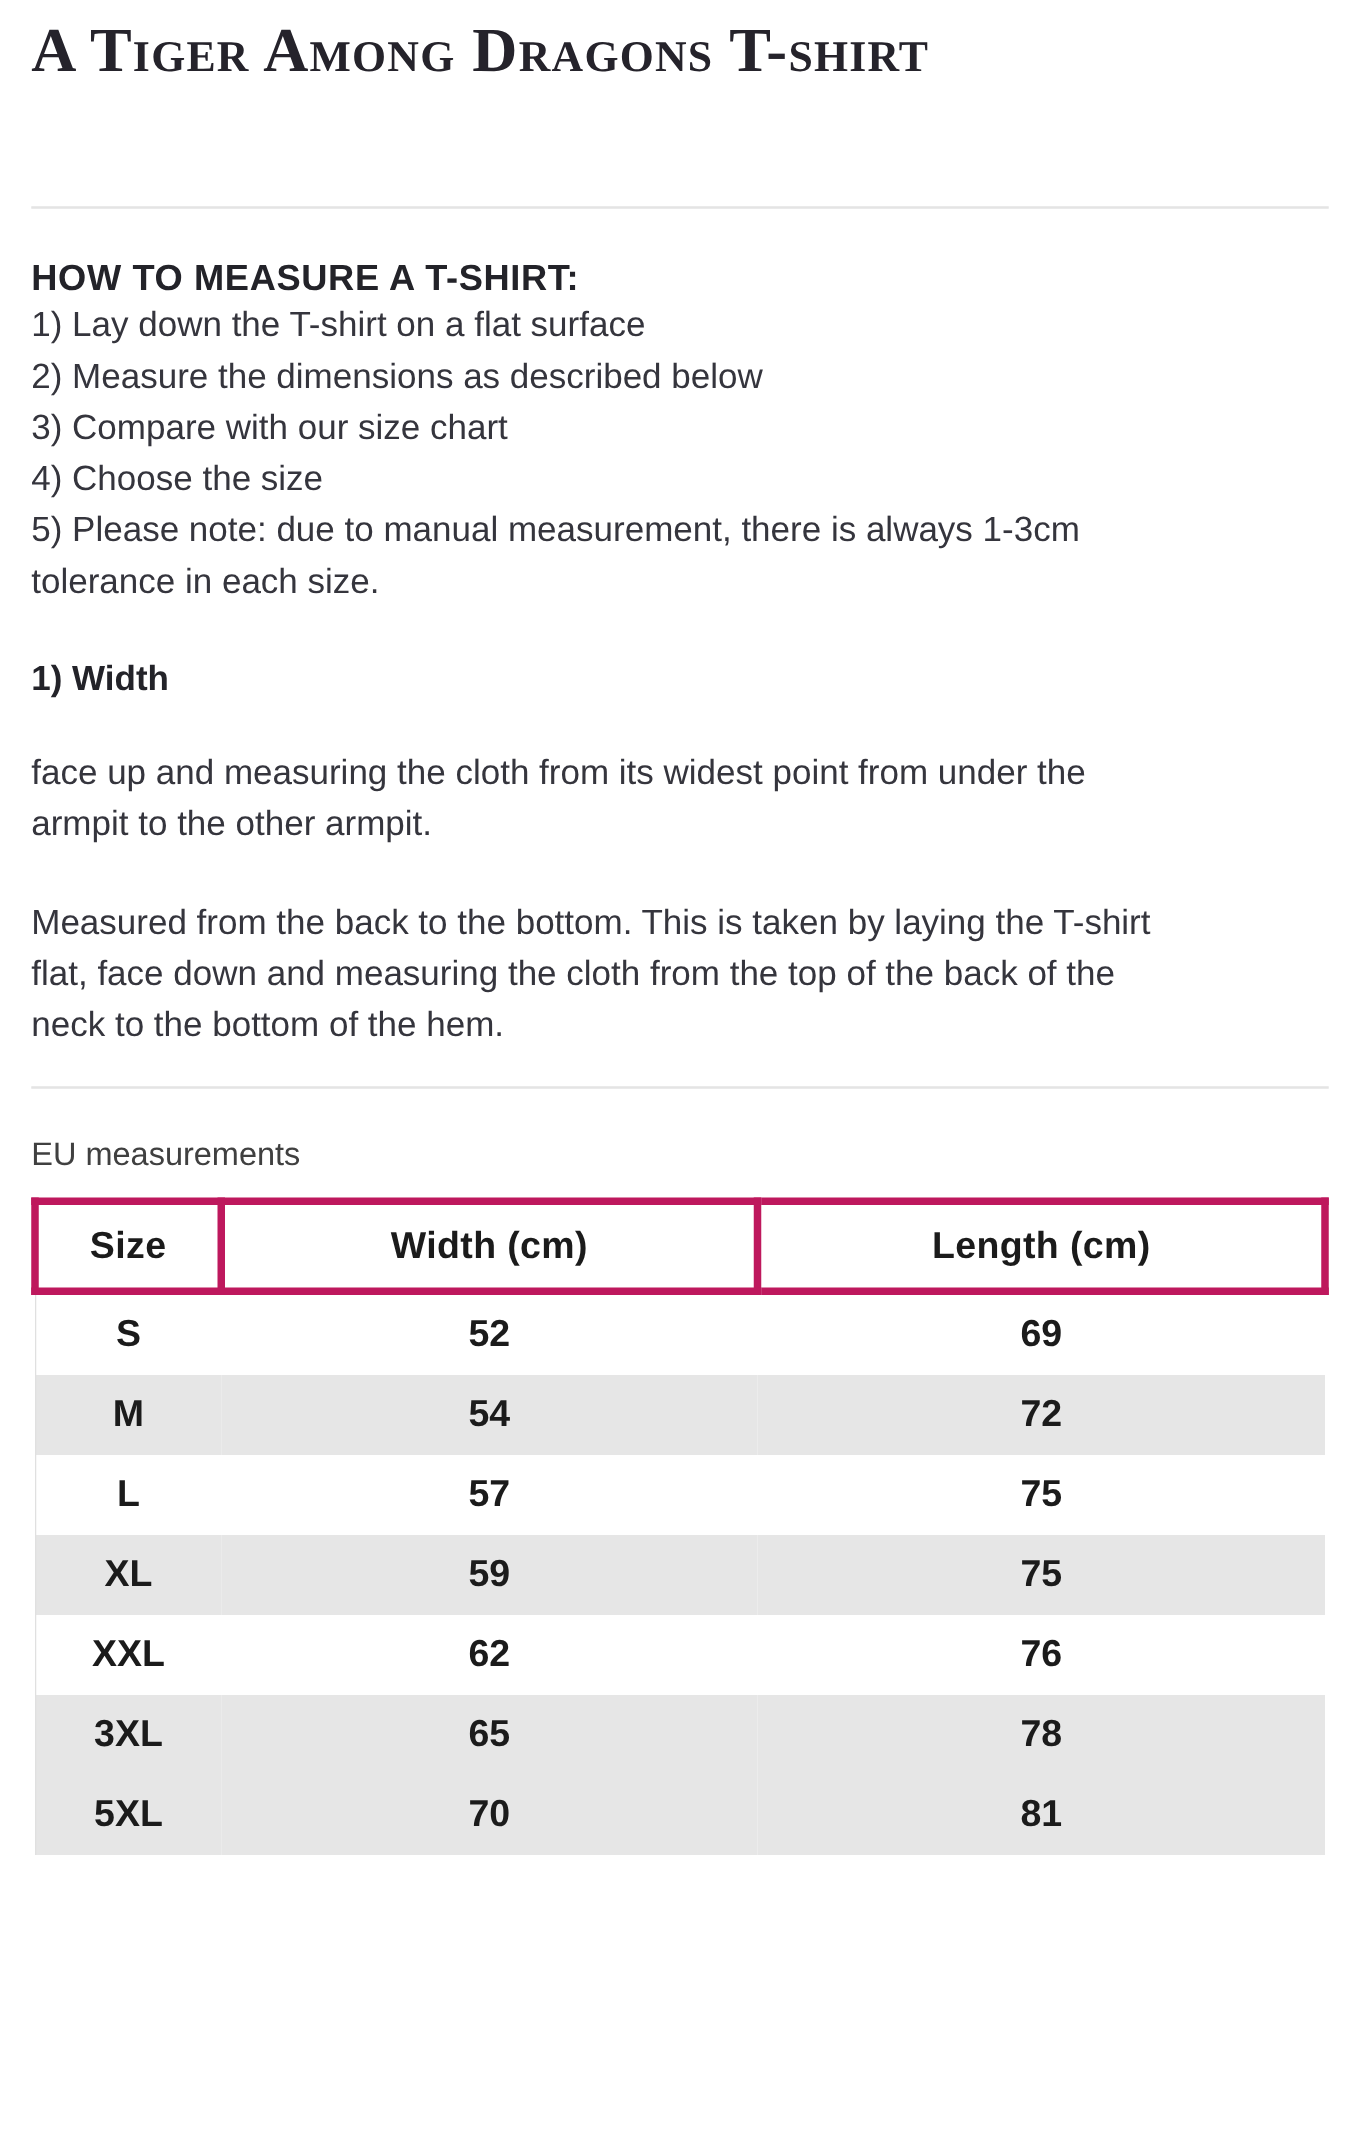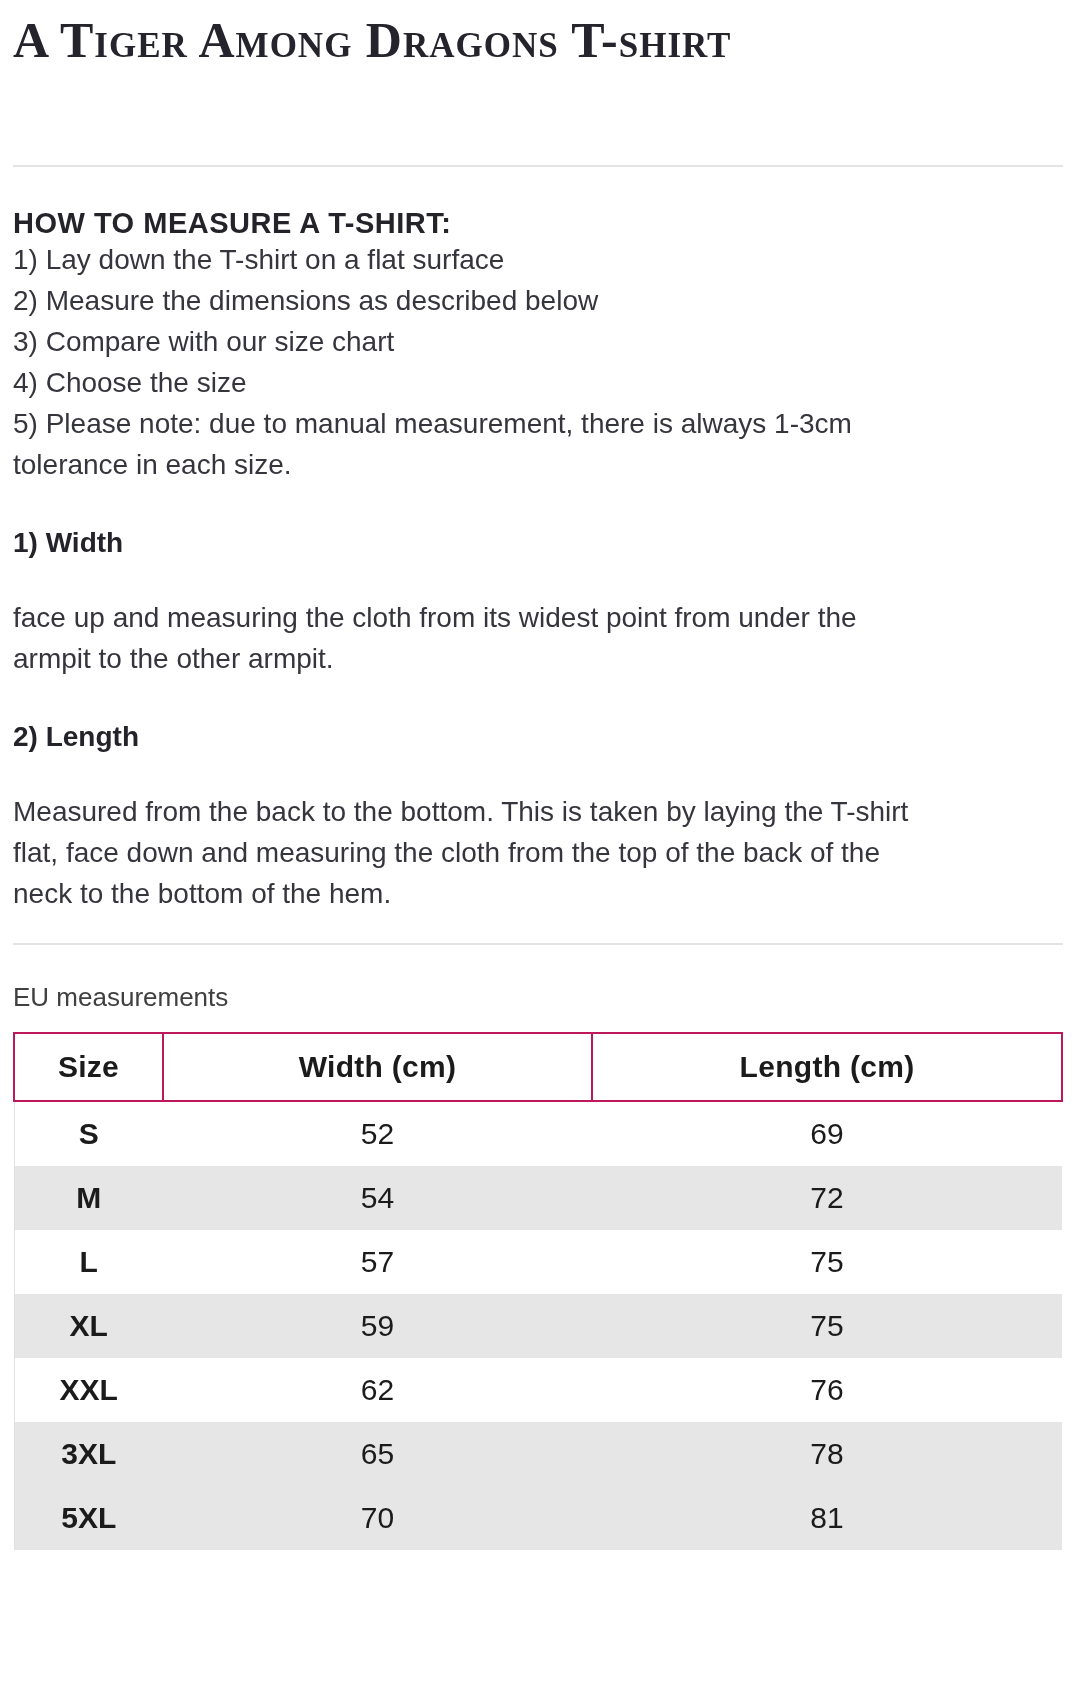--- a/index.html
+++ b/index.html
@@ -8,21 +8,21 @@
     background: #ffffff;
   }
   body {
     width: 1088px;
     height: 1708px;
     overflow: hidden;
     font-family: "Liberation Sans", sans-serif;
     color: #35353d;
   }
   .container {
-    padding: 10px 25px 0 13px;
+    padding: 10px 25px 0 25px;
   }
   .page-title {
     font-family: "Liberation Serif", serif;
     font-variant: small-caps;
     font-weight: 700;
     font-size: 50px;
     line-height: 1.2;
     letter-spacing: 1px;
     color: #25232b;
     margin: 0;
@@ -70,36 +70,36 @@
     margin-top: 15px;
     width: 100%;
     border-collapse: collapse;
     text-align: center;
     font-size: 30px;
     color: #1b1b1b;
   }
   table.size-table col.col-size   { width: 149px; }
   table.size-table col.col-width  { width: 429px; }
   table.size-table thead th {
-    border: 2px solid #be185d;
+    border: 6px solid #be185d;
     background: #ffffff;
     height: 64px;
     font-weight: 700;
     letter-spacing: 0.3px;
   }
   table.size-table tbody th,
   table.size-table tbody td {
     height: 62px;
     vertical-align: middle;
   }
   table.size-table tbody th {
     font-weight: 700;
     border-left: 1px solid #e0e0e0;
   }
-  table.size-table tbody td { font-weight: 400; }
+  table.size-table tbody td { font-weight: 700; }
   table.size-table tbody tr.stripe { background: #e6e6e6; }
 </style>
 </head>
 <body>
 
 <div class="container">
 
   <h1 class="page-title">A Tiger Among Dragons T-shirt</h1>
 
   <hr class="divider divider-1">
@@ -114,21 +114,20 @@
     <div class="text-line">5) Please note: due to manual measurement, there is always 1-3cm</div>
     <div class="text-line">tolerance in each size.</div>
   </div>
 
   <h3 class="sub-heading">1) Width</h3>
   <div class="para">
     <div class="text-line">face up and measuring the cloth from its widest point from under the</div>
     <div class="text-line">armpit to the other armpit.</div>
   </div>
 
-  <h3 class="sub-heading">2) Length</h3>
   <div class="para">
     <div class="text-line">Measured from the back to the bottom. This is taken by laying the T-shirt</div>
     <div class="text-line">flat, face down and measuring the cloth from the top of the back of the</div>
     <div class="text-line">neck to the bottom of the hem.</div>
   </div>
 
   <hr class="divider divider-2">
 
   <h4 class="eu-heading">EU measurements</h4>
 

